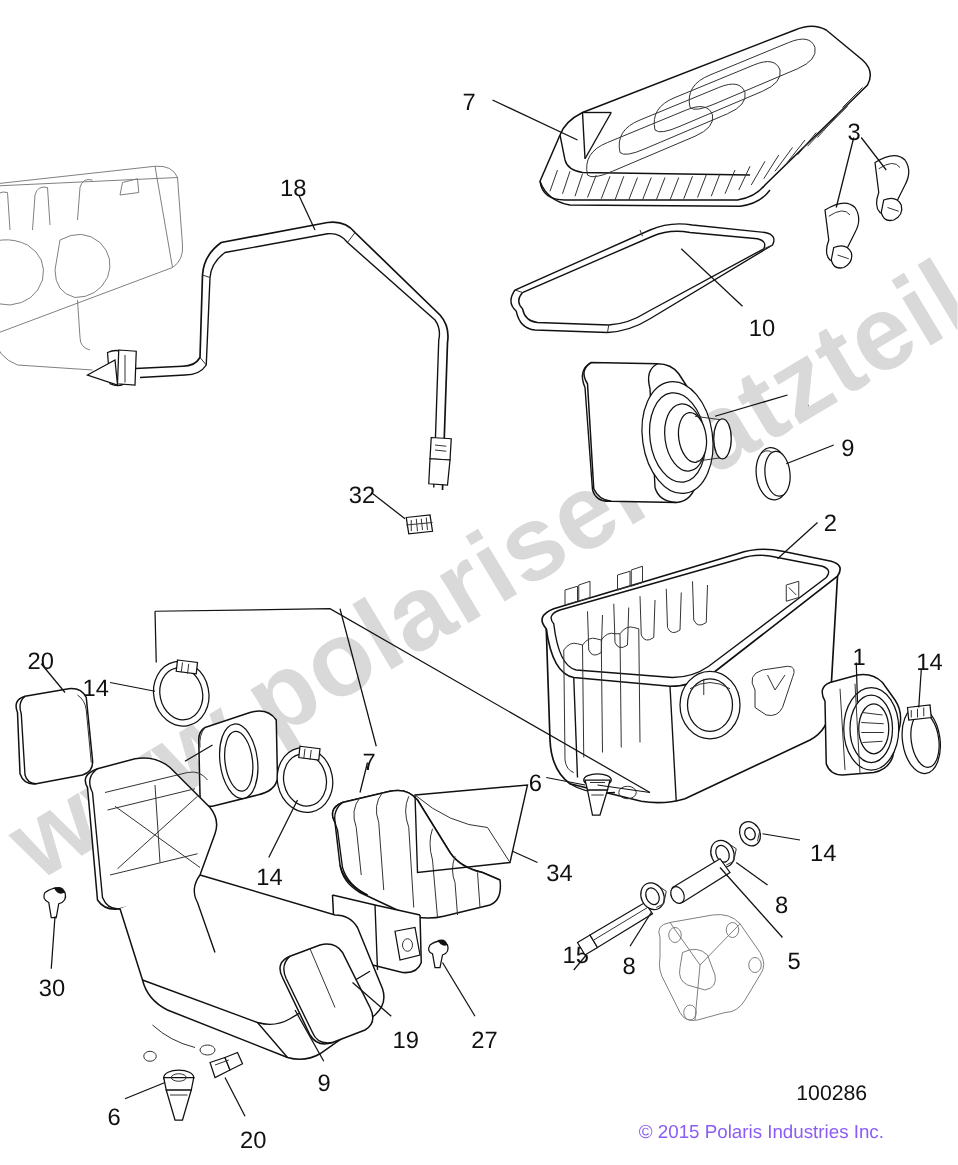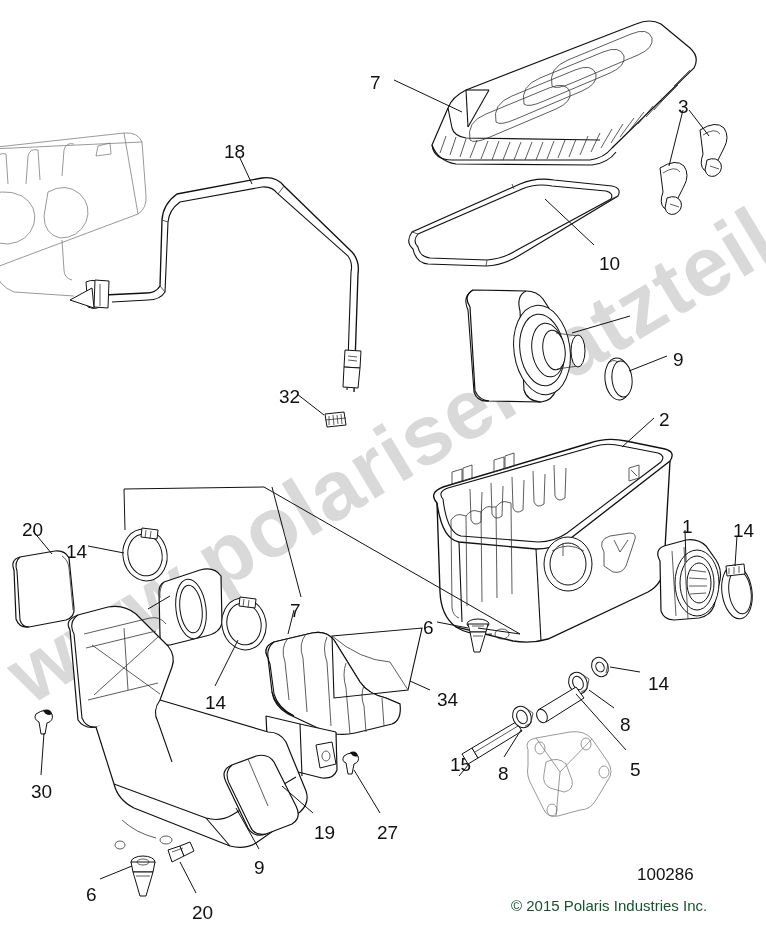--- a/index.html
+++ b/index.html
@@ -37,21 +37,21 @@
     color:#111;
     font-family:"Liberation Sans","DejaVu Sans",sans-serif;
     white-space:nowrap;
   }
   .pnum{
     position:absolute;
     font-size:17px;color:#111;white-space:nowrap;margin-top:36px;
   }
   .copy{
     position:absolute;
-    font-size:15px;color:#14532d;white-space:nowrap;
+    font-size:15px;color:#8b5cf6;white-space:nowrap;
   }
   .ln{stroke:#111;stroke-width:1.1;fill:none;}
   .th{stroke:#111;stroke-width:1.35;fill:none;}
   .thin{stroke:#333;stroke-width:0.8;fill:none;}
   .ghost{stroke:#777;stroke-width:0.75;fill:none;}
   .fillw{fill:#ffffff;stroke:#111;stroke-width:1.2;}
   .fillw2{fill:#ffffff;stroke:#111;stroke-width:1;}
   .leader{stroke:#111;stroke-width:1;fill:none;}
   .blk{fill:#111;stroke:none;}
 </style>

